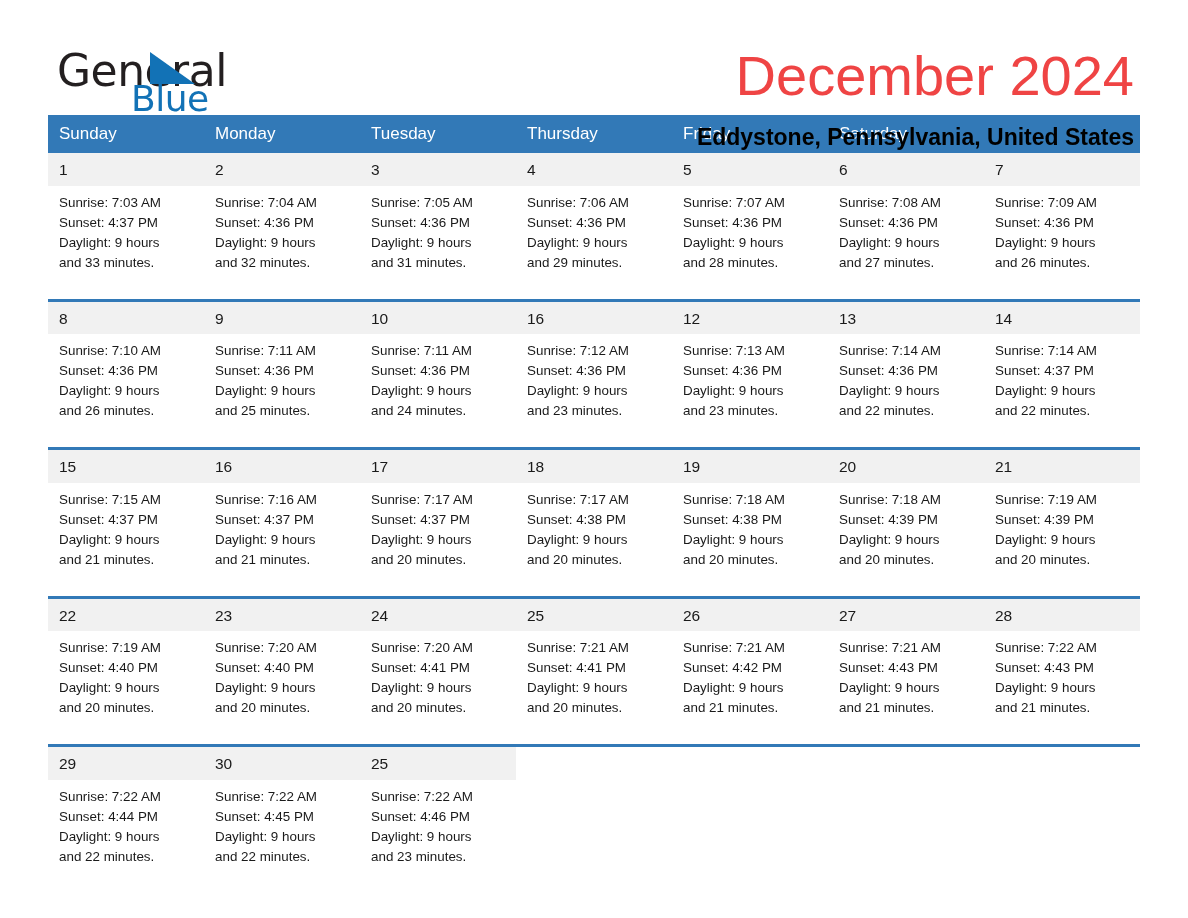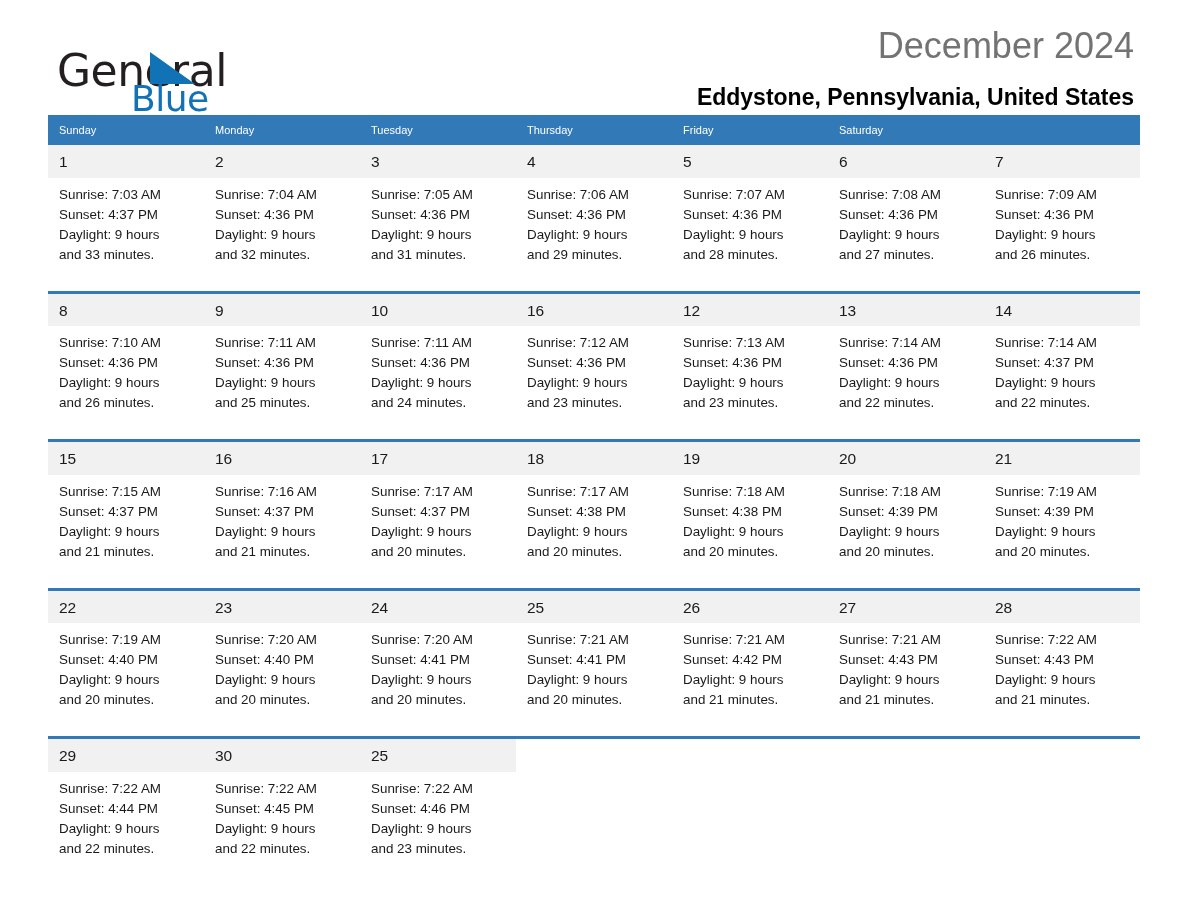--- a/index.html
+++ b/index.html
@@ -63,25 +63,26 @@
     font-family: "DejaVu Sans", sans-serif;
     font-weight: 400;
   }
   .title-block {
     position: absolute;
     right: 6px;
     top: 28px;
     text-align: right;
   }
   .month-title {
-    font-size: 36px;
+    font-size: 56px;
     font-weight: 400;
     line-height: 1.0;
-    color: #737373;
+    color: #ef4444;
     white-space: nowrap;
+    margin-top: 20px;
   }
   .location {
     margin-top: 20px;
     font-size: 23px;
     font-weight: 700;
     color: #000000;
     white-space: nowrap;
   }
   .week {
     display: flex;
@@ -130,21 +131,21 @@
   }
   .headrow {
     display: flex;
     width: 1092px;
     background: #3279b7;
   }
   .headcell {
     width: 156px;
     box-sizing: border-box;
     color: #ffffff;
-    font-size: 11px;
+    font-size: 17px;
     padding: 9px 0 9px 11px;
   }
 </style>
 </head>
 <body>
 
 <div class="page">
 
   <div class="header">
 

